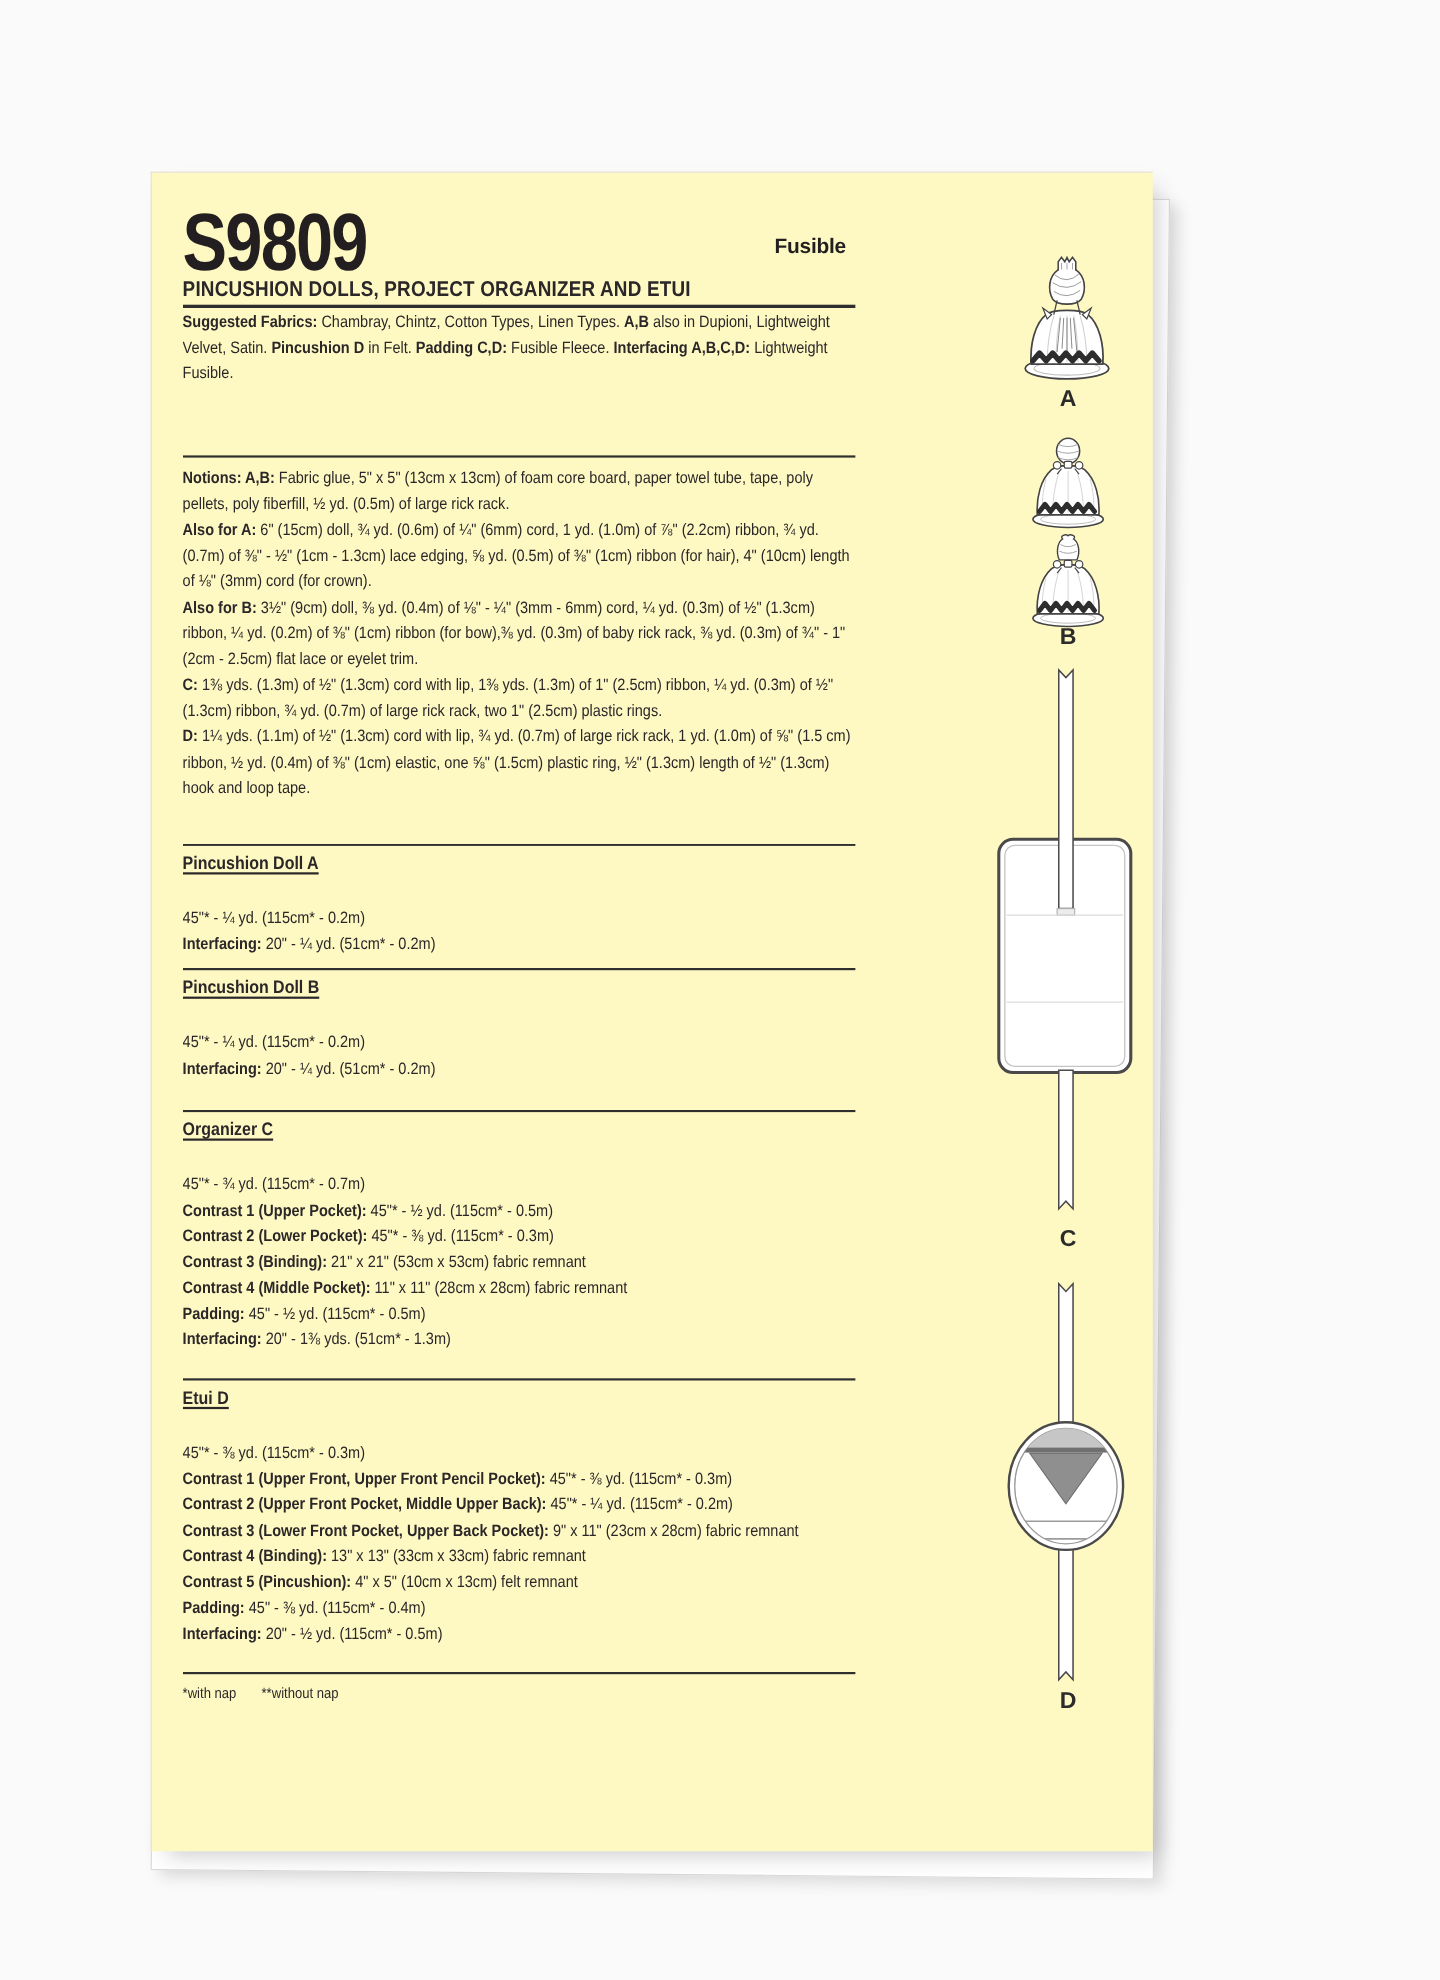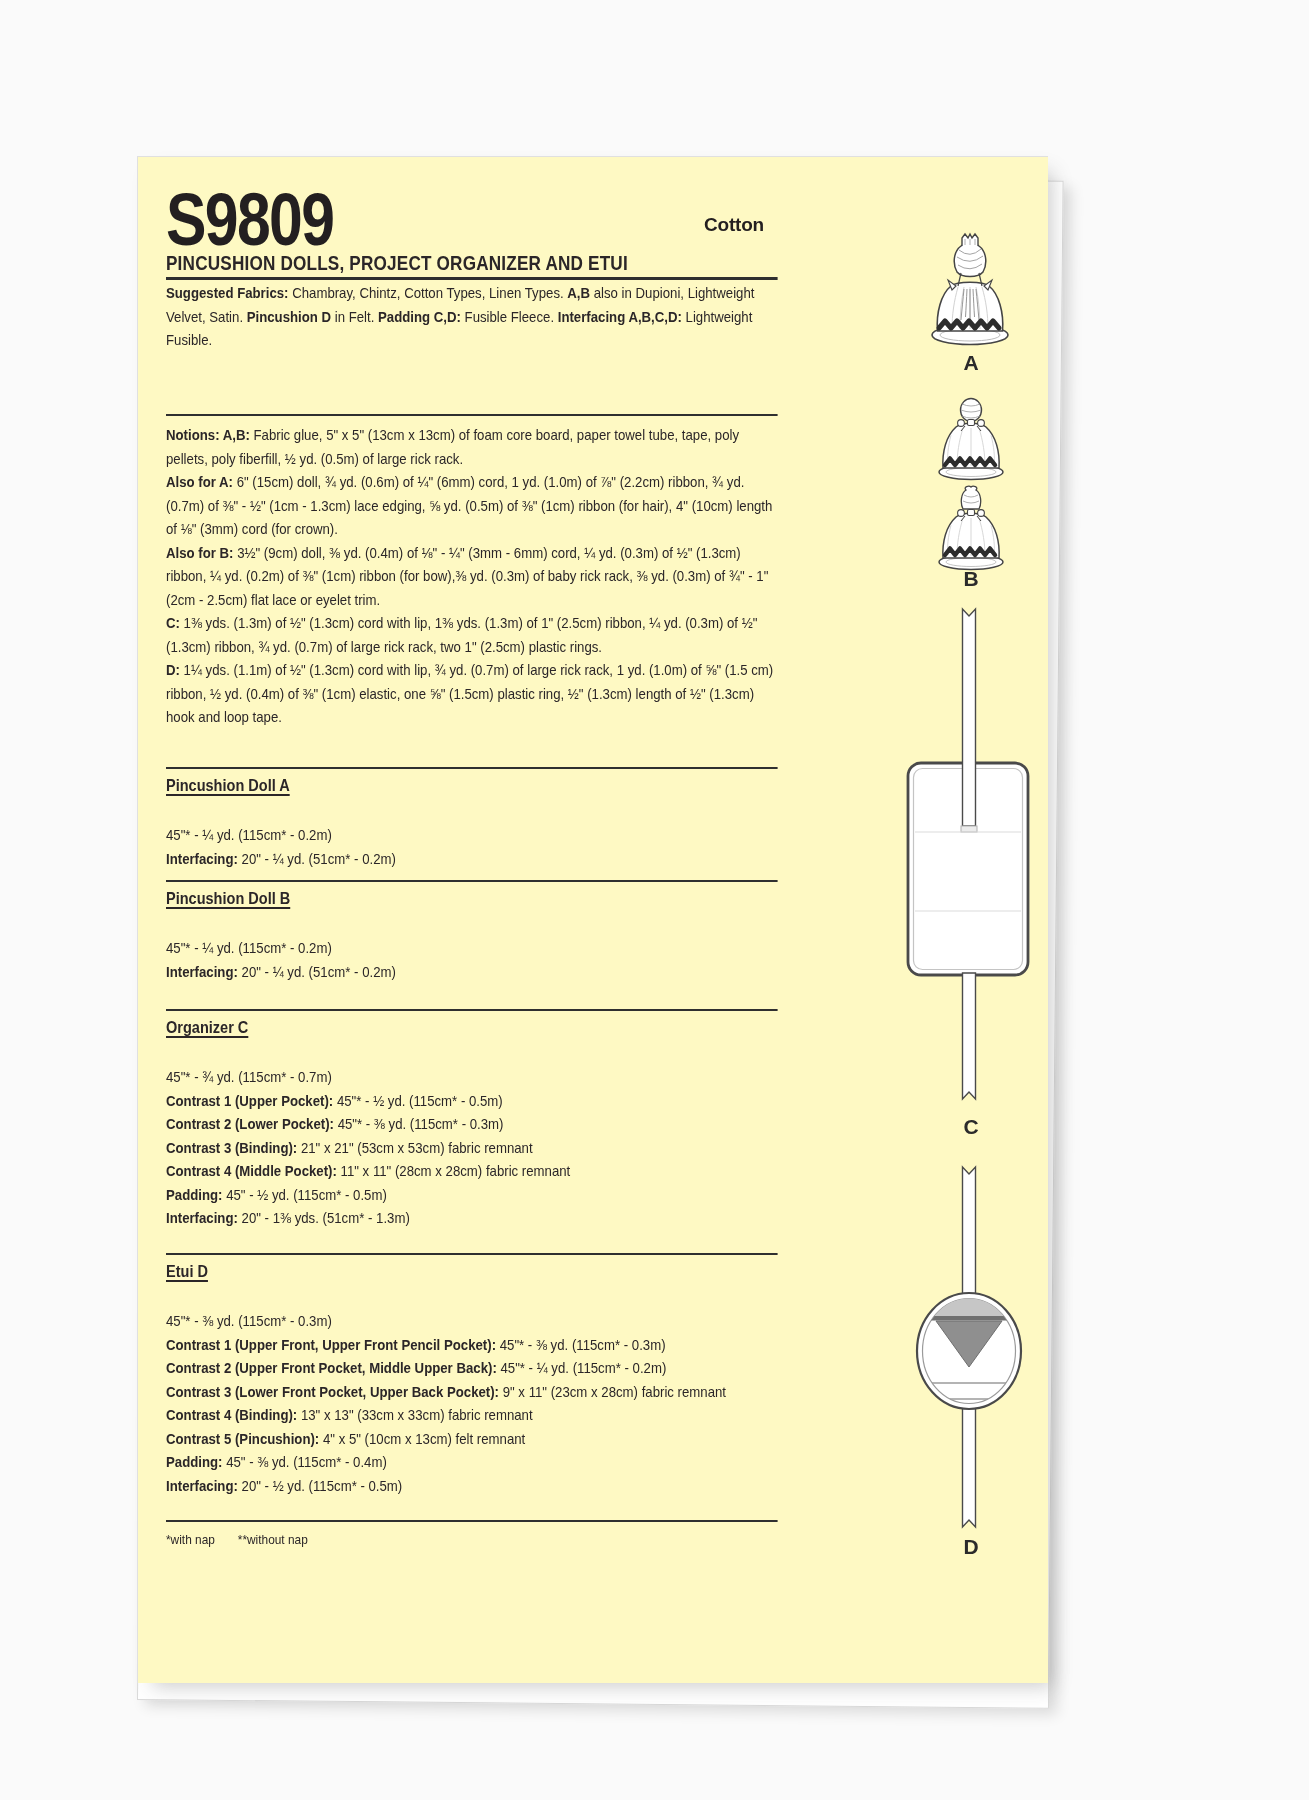--- a/index.html
+++ b/index.html
@@ -69,21 +69,21 @@
   .illus-d{left:760px;top:1004px;}
 </style>
 </head>
 <body>
 
 <div class="back-sheet"></div>
 
 <div class="sheet">
 
   <div class="pattern-number">S9809</div>
-  <div class="difficulty">Cotton</div>
+  <div class="difficulty">Fusible</div>
 
   <div class="content">
     <div class="blk main-heading">PINCUSHION DOLLS, PROJECT ORGANIZER AND ETUI</div>
 
     <p class="blk fabrics para"><span class="b">Suggested Fabrics:</span><span> Chambray, Chintz, Cotton Types, Linen Types. </span><span class="b">A,B</span><span> also in Dupioni, Lightweight Velvet, Satin. </span><span class="b">Pincushion D</span><span> in Felt. </span><span class="b">Padding C,D:</span><span> Fusible Fleece. </span><span class="b">Interfacing A,B,C,D:</span><span> Lightweight Fusible.</span></p>
 
     <div class="blk notions">
         <div class="para"><span class="b">Notions: A,B:</span><span> Fabric glue, 5" x 5" (13cm x 13cm) of foam core board, paper towel tube, tape, poly pellets, poly fiberfill, ½ yd. (0.5m) of large rick rack.</span></div>
         <div class="para"><span class="b">Also for A:</span><span> 6" (15cm) doll, ¾ yd. (0.6m) of ¼" (6mm) cord, 1 yd. (1.0m) of ⅞" (2.2cm) ribbon, ¾ yd. (0.7m) of ⅜" - ½" (1cm - 1.3cm) lace edging, ⅝ yd. (0.5m) of ⅜" (1cm) ribbon (for hair), 4" (10cm) length of ⅛" (3mm) cord (for crown).</span></div>
         <div class="para"><span class="b">Also for B:</span><span> 3½" (9cm) doll, ⅜ yd. (0.4m) of ⅛" - ¼" (3mm - 6mm) cord, ¼ yd. (0.3m) of ½" (1.3cm) ribbon, ¼ yd. (0.2m) of ⅜" (1cm) ribbon (for bow),⅜ yd. (0.3m) of baby rick rack, ⅜ yd. (0.3m) of ¾" - 1" (2cm - 2.5cm) flat lace or eyelet trim.</span></div>

